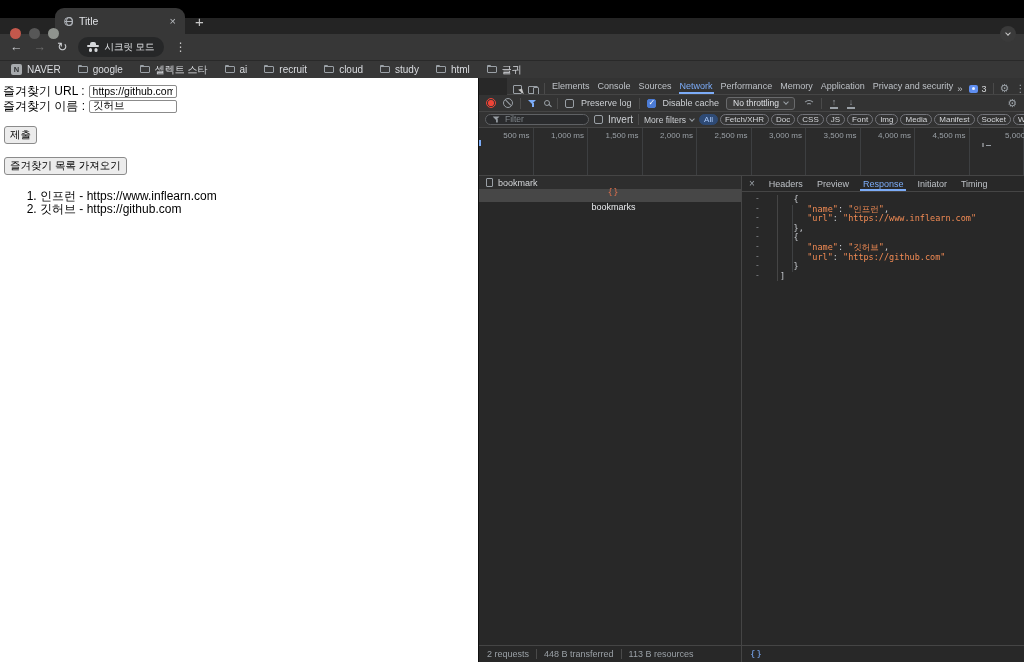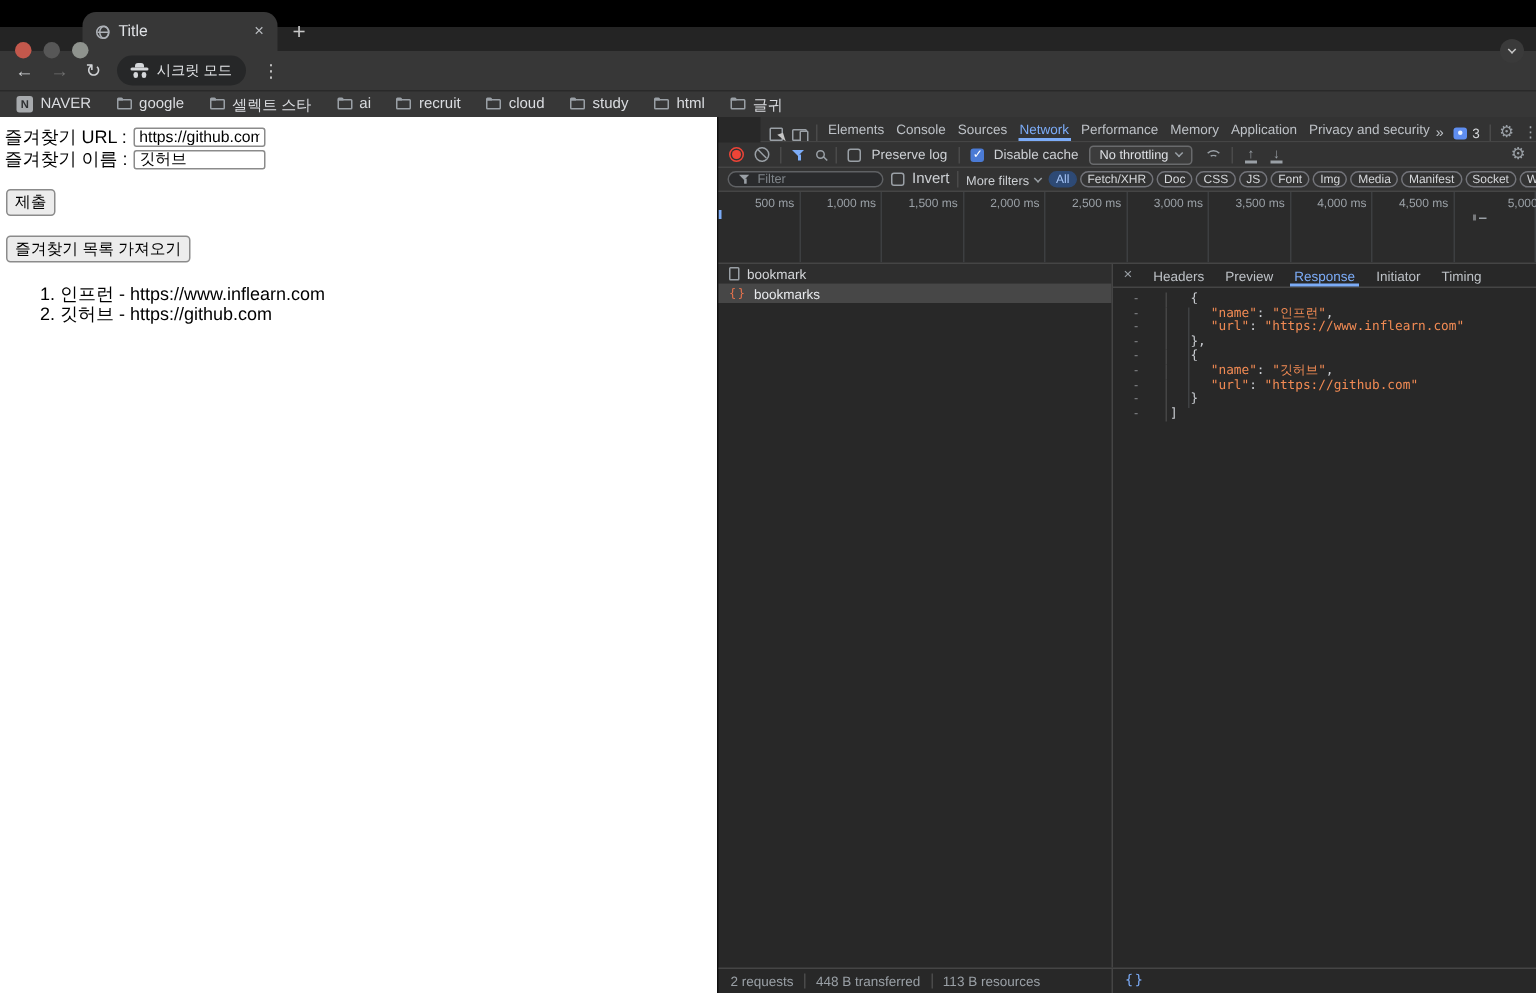--- a/index.html
+++ b/index.html
@@ -147,21 +147,21 @@
   .tl-mark-a { position:absolute; left:503px; top:15px; width:2px; height:4px; background:#77797c; }
   .tl-mark-b { position:absolute; left:507px; top:16.5px; width:5px; height:1.6px; background:#9aa0a6; }
 
   .dt-main { flex:1; display:flex; min-height:0; }
   .req-pane { width:262px; flex:none; display:flex; flex-direction:column; }
   .req-header { height:16px; background:#2f2f2f; border-bottom:1px solid #414141; color:#c3c5c8;
                 font-size:9px; padding-left:7px; display:flex; align-items:center; flex:none; }
   .req-row { height:13px; display:flex; align-items:center; gap:5px; padding-left:7px; font-size:9px;
              color:#d4d6d9; }
   .req-rows > div:nth-of-type(odd) { background:#2e2e2e; }
-  .req-row.selected { background:#474747 !important; color:#e8eaed; }
+  .req-row.selected { background:#474747 !important; color:#e8eaed;flex-direction:column; }
   .req-icon { flex:none; }
   .req-icon.icon-doc { width:7px; height:9px; border:1px solid #9aa0a6; border-radius:1px; }
   .req-icon.icon-json { font-family:"DejaVu Sans Mono",monospace; font-size:8px; color:#e8734d; line-height:1; }
   .req-icon.icon-json::before { content:'{}'; letter-spacing:1px; }
 
   .detail { flex:1; border-left:1px solid #454545; display:flex; flex-direction:column; min-width:0; }
   .detail-tabs { height:16px; border-bottom:1px solid #454545; display:flex; align-items:center; flex:none; }
   .detail-close { padding:0 7px; color:#9aa0a6; font-size:10px; }
   .dtab { padding:0 7px; height:100%; display:flex; align-items:center; color:#bdc1c6; font-size:9px;
           position:relative; white-space:nowrap; }

